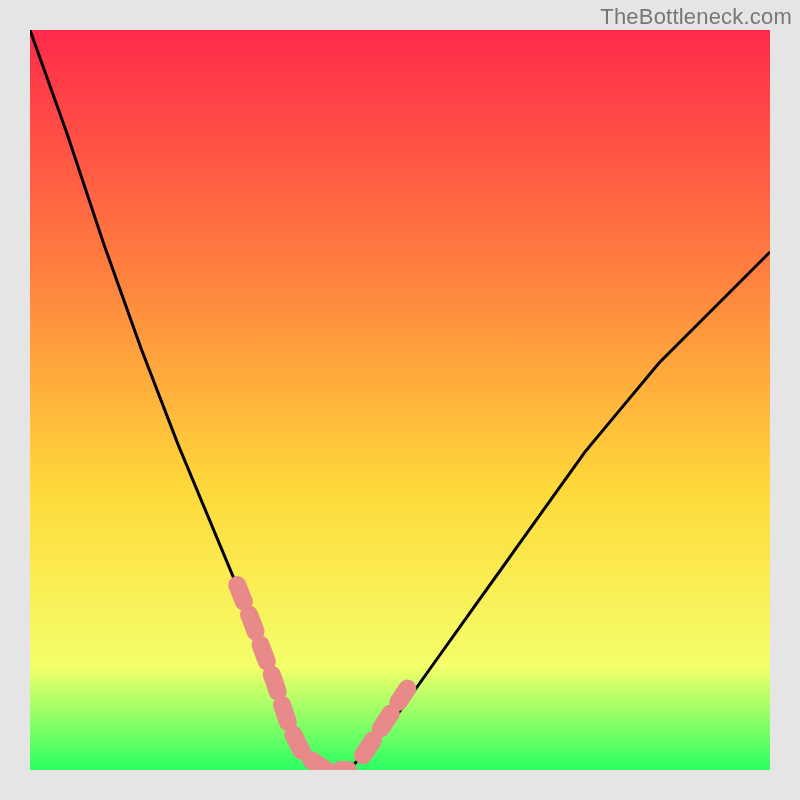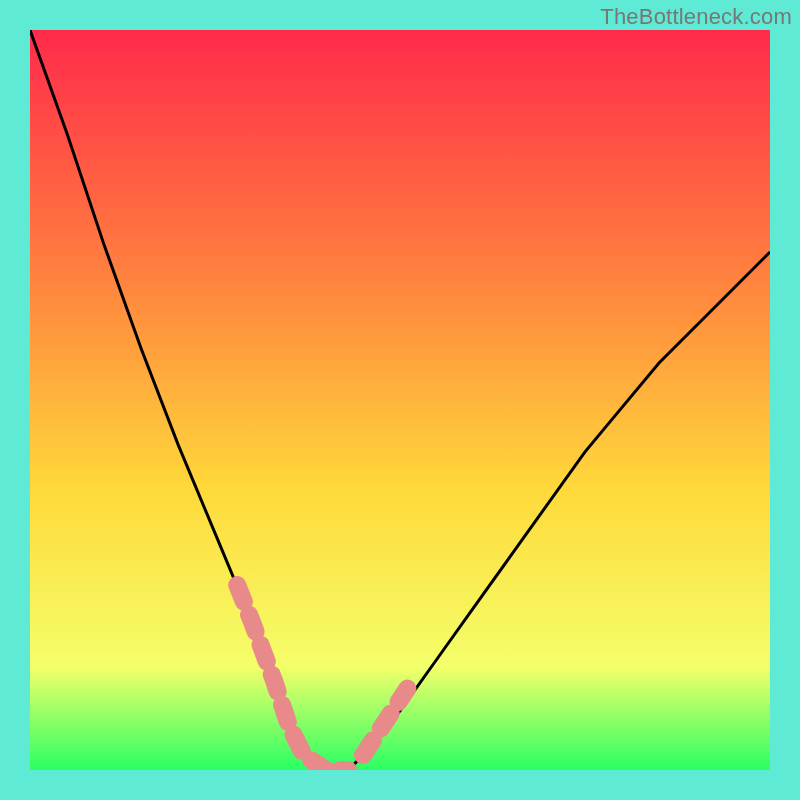--- a/index.html
+++ b/index.html
@@ -10,21 +10,21 @@
     background: #000;
     overflow: hidden;
     font-family: Arial, Helvetica, sans-serif;
   }
   .frame {
     position: absolute;
     left: 0;
     top: 0;
     width: 800px;
     height: 800px;
-    background: #5eead4;
+    background: #e5e5e5;
   }
   .plot-area {
     position: absolute;
     left: 30px;
     top: 30px;
     width: 740px;
     height: 740px;
   }
   .watermark {
     position: absolute;

